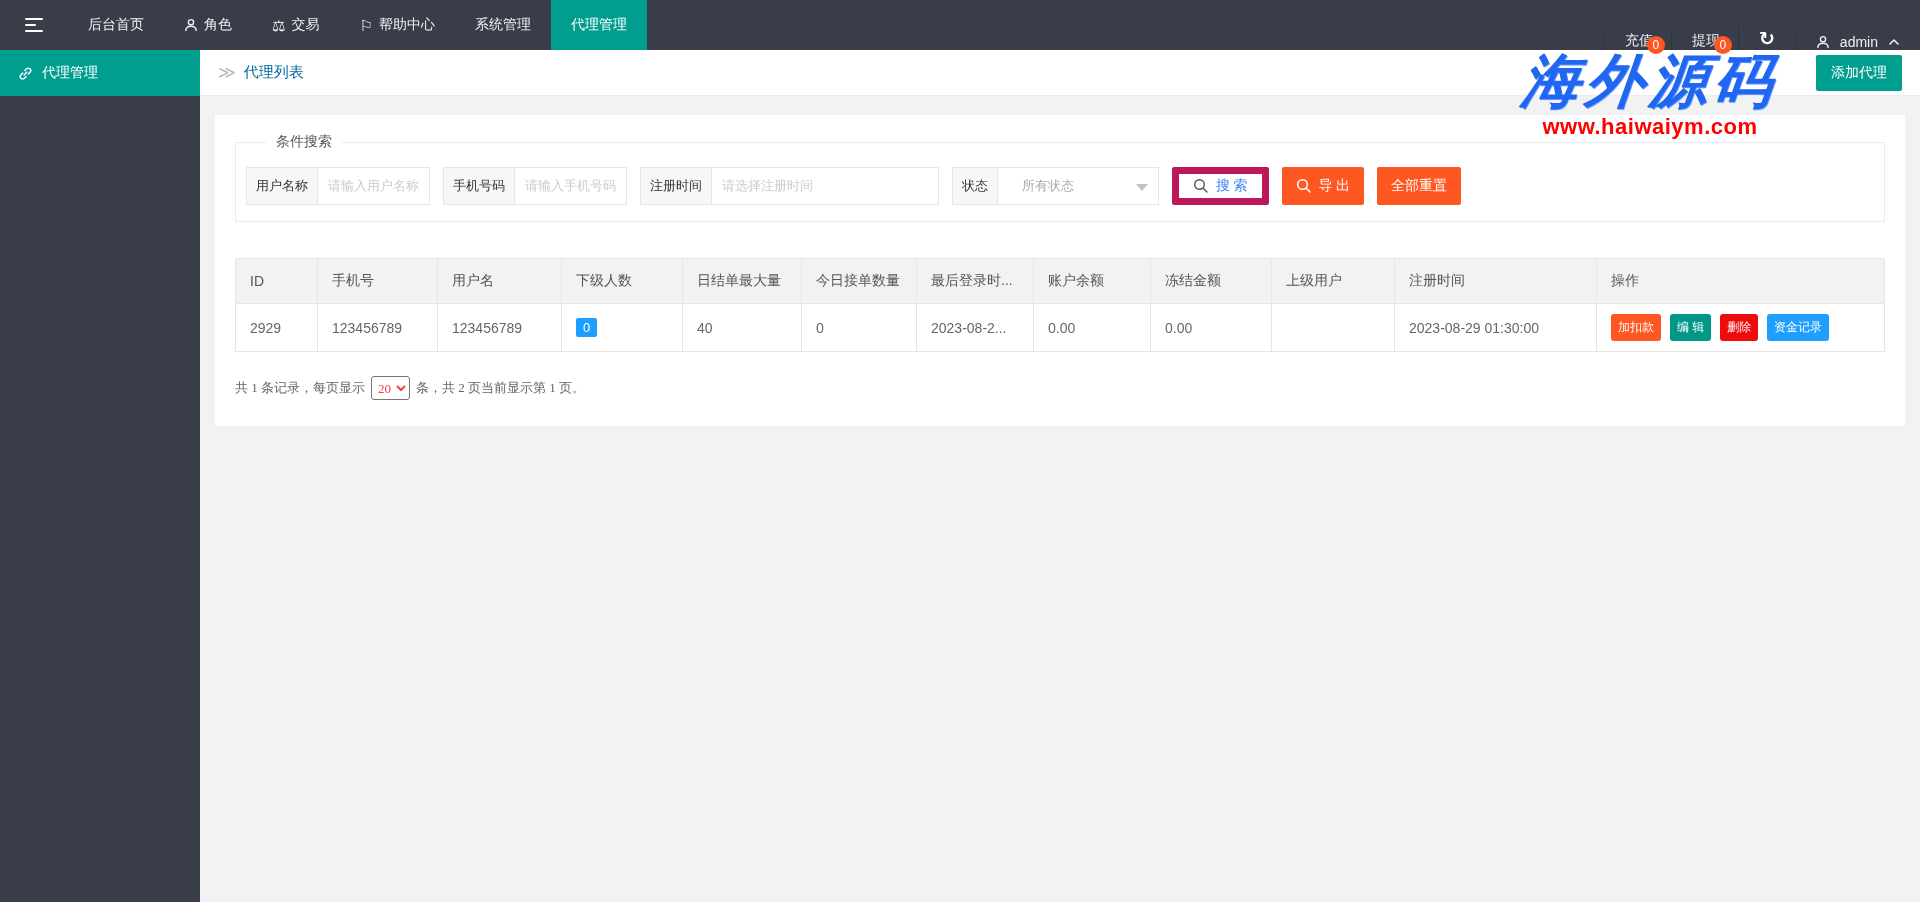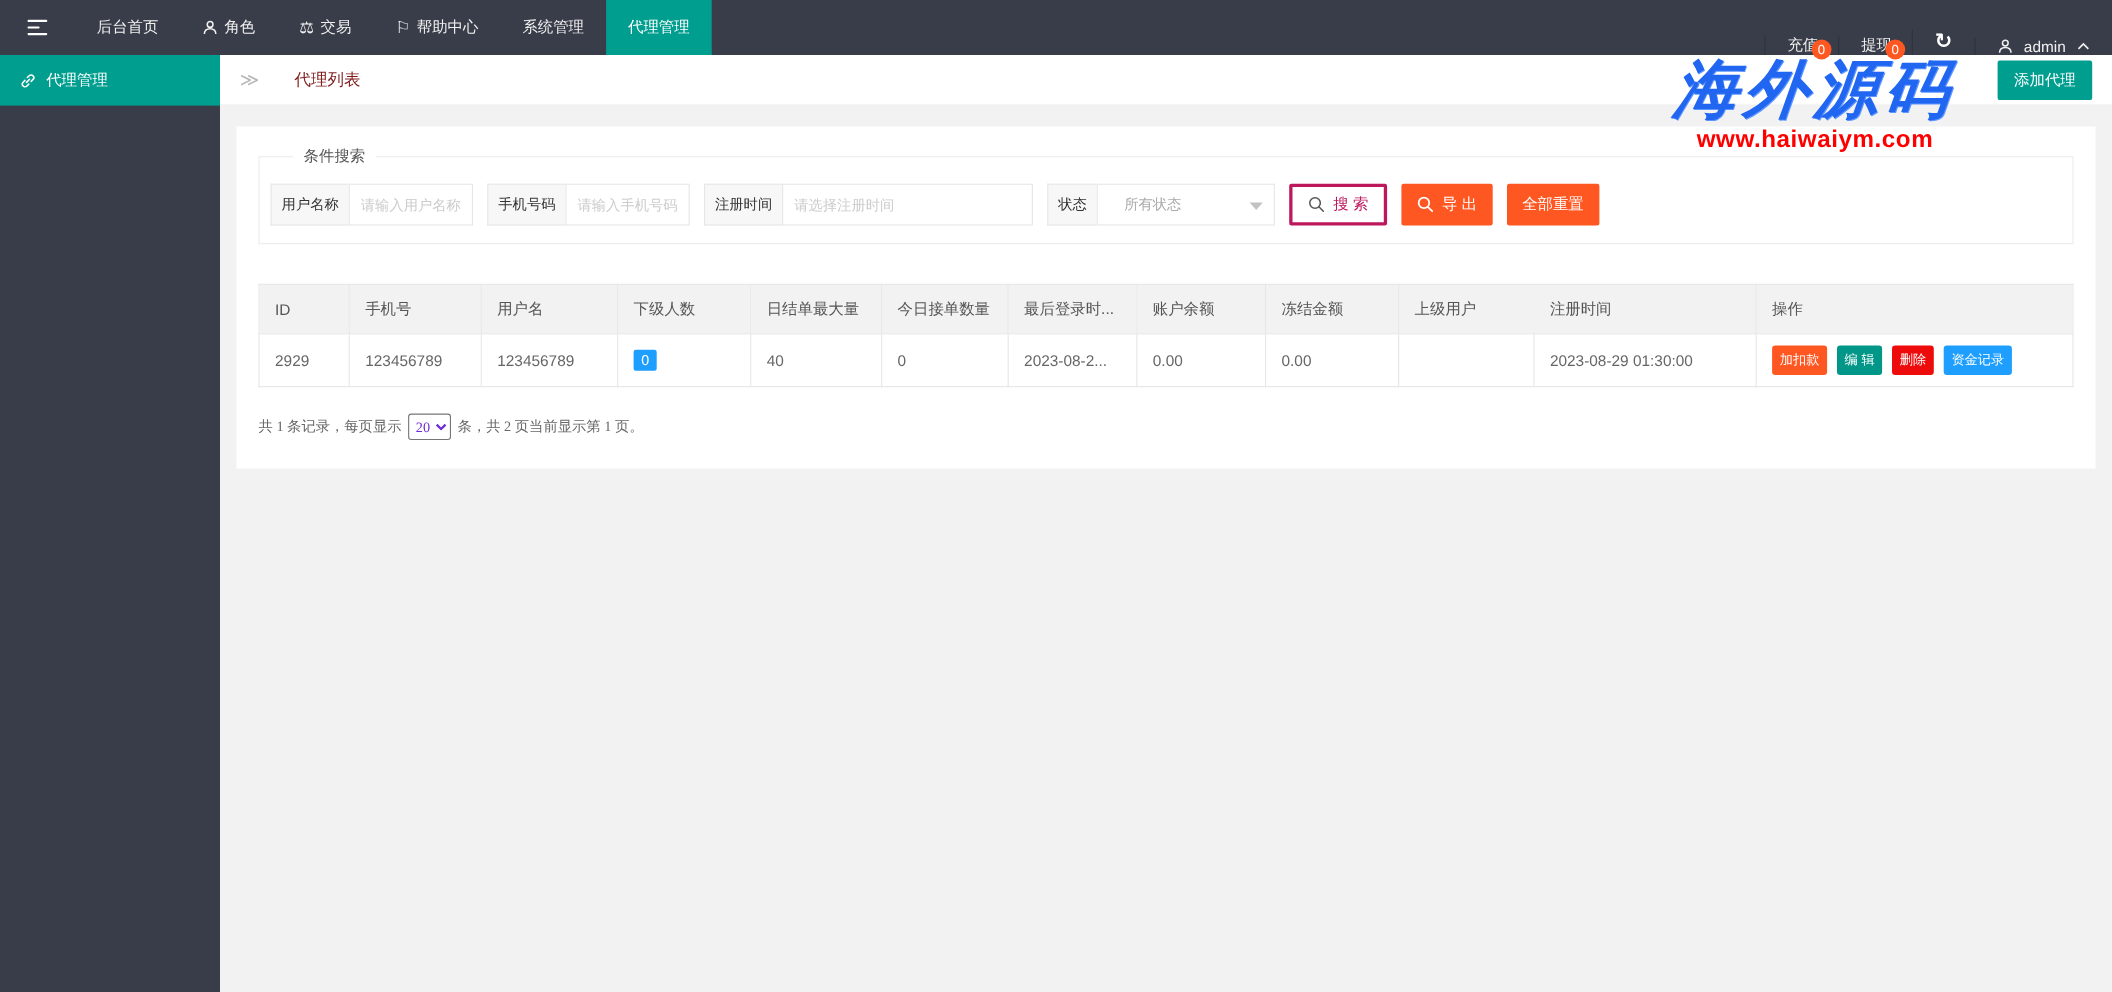--- a/index.html
+++ b/index.html
@@ -27,53 +27,53 @@
 
   
   .sidebar { position:absolute; top:50px; left:0; width:200px; height:852px; background:#393d49; z-index:20; }
   .side-item { height:46px; display:flex; align-items:center; gap:9px; padding:0 18px; color:#fff; font-size:14px; cursor:pointer; }
   .side-item.active { background:#009e8f; }
 
   
   .main { position:absolute; top:50px; left:200px; width:1720px; height:852px; background:#f2f2f2; }
   .breadcrumb-bar { height:46px; background:#fff; display:flex; align-items:center; padding:0 18px; border-bottom:1px solid #ececec; }
   .crumb-caret { color:#b5b5b5; font-size:17px; margin-right:8px; }
-  .crumb-title { font-size:15px; color:#7f1d1d;margin-left:24px; }
+  .crumb-title { font-size:15px; color:#0369a1; }
   .add-btn { margin-left:auto; background:#009e8f; color:#fff; border:none; font-size:14px; padding:9px 15px; border-radius:2px; cursor:pointer; font-family:inherit; }
 
   .card { margin:19px 15px 0 15px; background:#fff; padding:18px 20px 26px 20px; min-height:290px; }
 
   
-  fieldset.search-set { border:1px solid #ececec; padding:12px 10px 16px 10px; }
+  fieldset.search-set { border:1px solid #ececec; padding:12px 10px 16px 10px;font-family:Liberation Serif, serif; }
   fieldset.search-set legend { margin-left:20px; padding:0 10px; font-size:14px; color:#555; }
   .search-row { display:flex; align-items:center; gap:13px; padding-top:4px; flex-wrap:nowrap; }
   .igroup { display:flex; height:38px; }
   .igroup .ilabel { display:flex; align-items:center; padding:0 9px; background:#f7f7f7; border:1px solid #e6e6e6; border-right:none; font-size:13px; color:#333; white-space:nowrap; }
   .igroup input { height:38px; border:1px solid #e6e6e6; padding:0 10px; font-size:13px; color:#333; width:113px; outline:none; font-family:inherit; }
   .igroup input::placeholder { color:#ccc; }
   .igroup input.wide { width:228px; }
   .fake-select { position:relative; width:162px; height:38px; border:1px solid #e6e6e6; background:#fff; display:flex; align-items:center; padding:0 24px; font-size:13px; color:#aaa; cursor:pointer; }
   .sel-caret { position:absolute; right:10px; top:16px; width:0; height:0; border-left:6px solid transparent; border-right:6px solid transparent; border-top:7px solid #c2c2c2; }
   .btn { height:38px; display:inline-flex; align-items:center; gap:7px; padding:0 14px; font-size:14px; border-radius:2px; cursor:pointer; border:none; font-family:inherit; white-space:nowrap; }
-  .btn-plain { background:#fff; border:3px solid #be185d; color:#be185d; }
+  .btn-plain { background:#fff; border:7px solid #be185d; color:#3b82f6; }
   .btn-orange { background:#ff5722; color:#fff; }
   .mag { display:block; }
 
   
   table.grid { width:100%; border-collapse:collapse; margin-top:36px; table-layout:fixed; }
   table.grid th, table.grid td { border:1px solid #e6e6e6; font-weight:normal; text-align:left; padding:0 14px; font-size:14px; overflow:hidden; white-space:nowrap; }
   table.grid th { background:#f2f2f2; color:#555; height:45px; }
   table.grid td { color:#666; height:48px; }
   .pill { display:inline-block; background:#1e9fff; color:#fff; font-size:13px; padding:2px 7px; border-radius:2px; line-height:1.2; }
   .act-btn { display:inline-block; color:#fff; font-size:12px; padding:5px 7px; border-radius:3px; margin-right:5px; cursor:pointer; white-space:nowrap; }
   .a-orange { background:#ff5722; } .a-teal { background:#009688; } .a-red { background:#ee0b0b; } .a-blue { background:#1e9fff; }
 
   
   .page-foot { margin-top:24px; font-size:13px; color:#666; display:flex; align-items:center; gap:6px;font-family:Liberation Serif, serif; }
-  .page-foot select { height:24px; font-size:13px; color:#6d28d9; border:1px solid #767676; border-radius:3px; background:#fff; padding:0 2px; font-family:inherit; }
+  .page-foot select { height:24px; font-size:13px; color:#ef4444; border:1px solid #767676; border-radius:3px; background:#fff; padding:0 2px; font-family:inherit; }
 
   
   .watermark { position:absolute; top:52px; left:1470px; width:360px; z-index:40; pointer-events:none; text-align:center; }
   .wm-title { font-family:"DejaVu Serif","Liberation Serif",serif; font-style:italic; font-weight:bold; font-size:58px; line-height:1; color:#2166f0; letter-spacing:6px; transform:skewX(-6deg); text-shadow:1px 1px 0 #5e96ff; }
   .wm-url { margin-top:4px; font-size:22px; font-weight:bold; color:#ff0000; letter-spacing:.5px; }
 </style>
 </head>
 <body>
 
 <div class="topbar">

